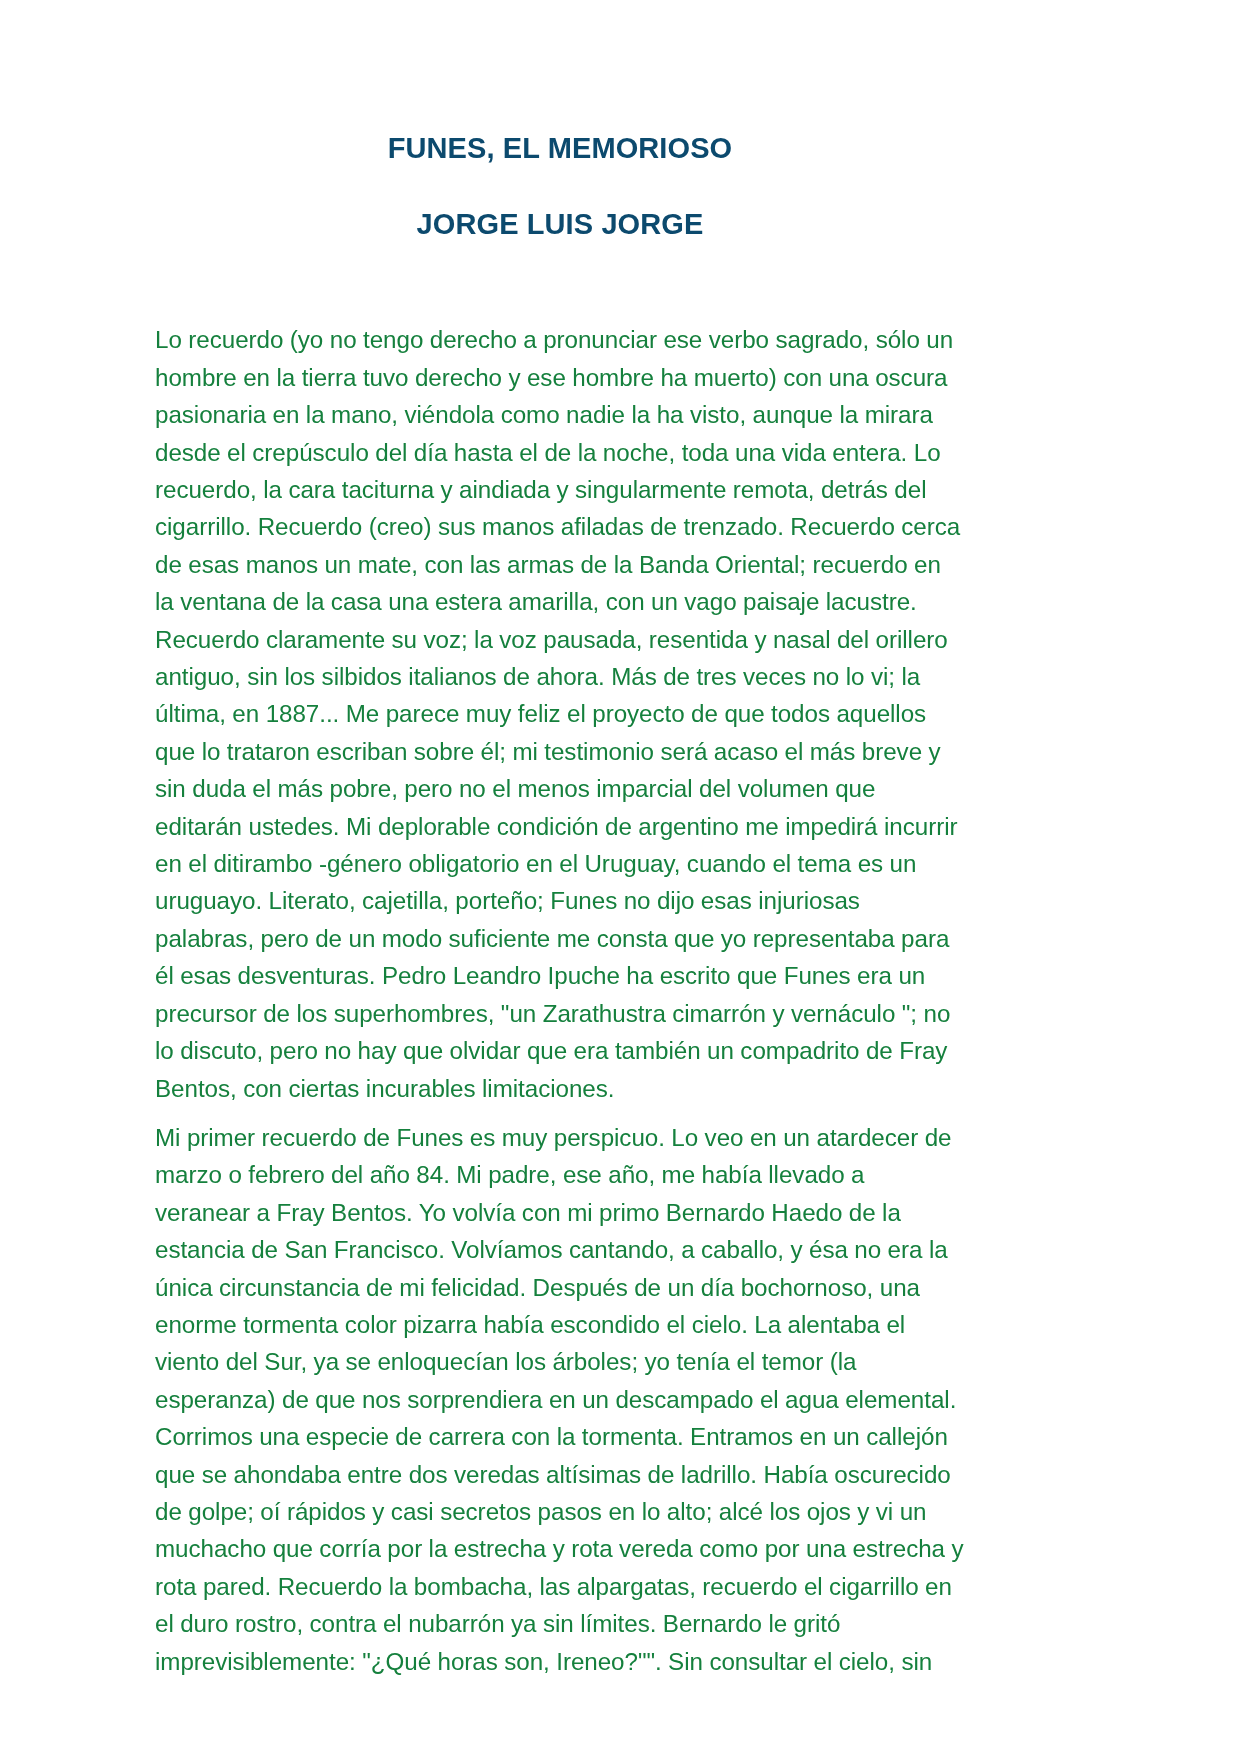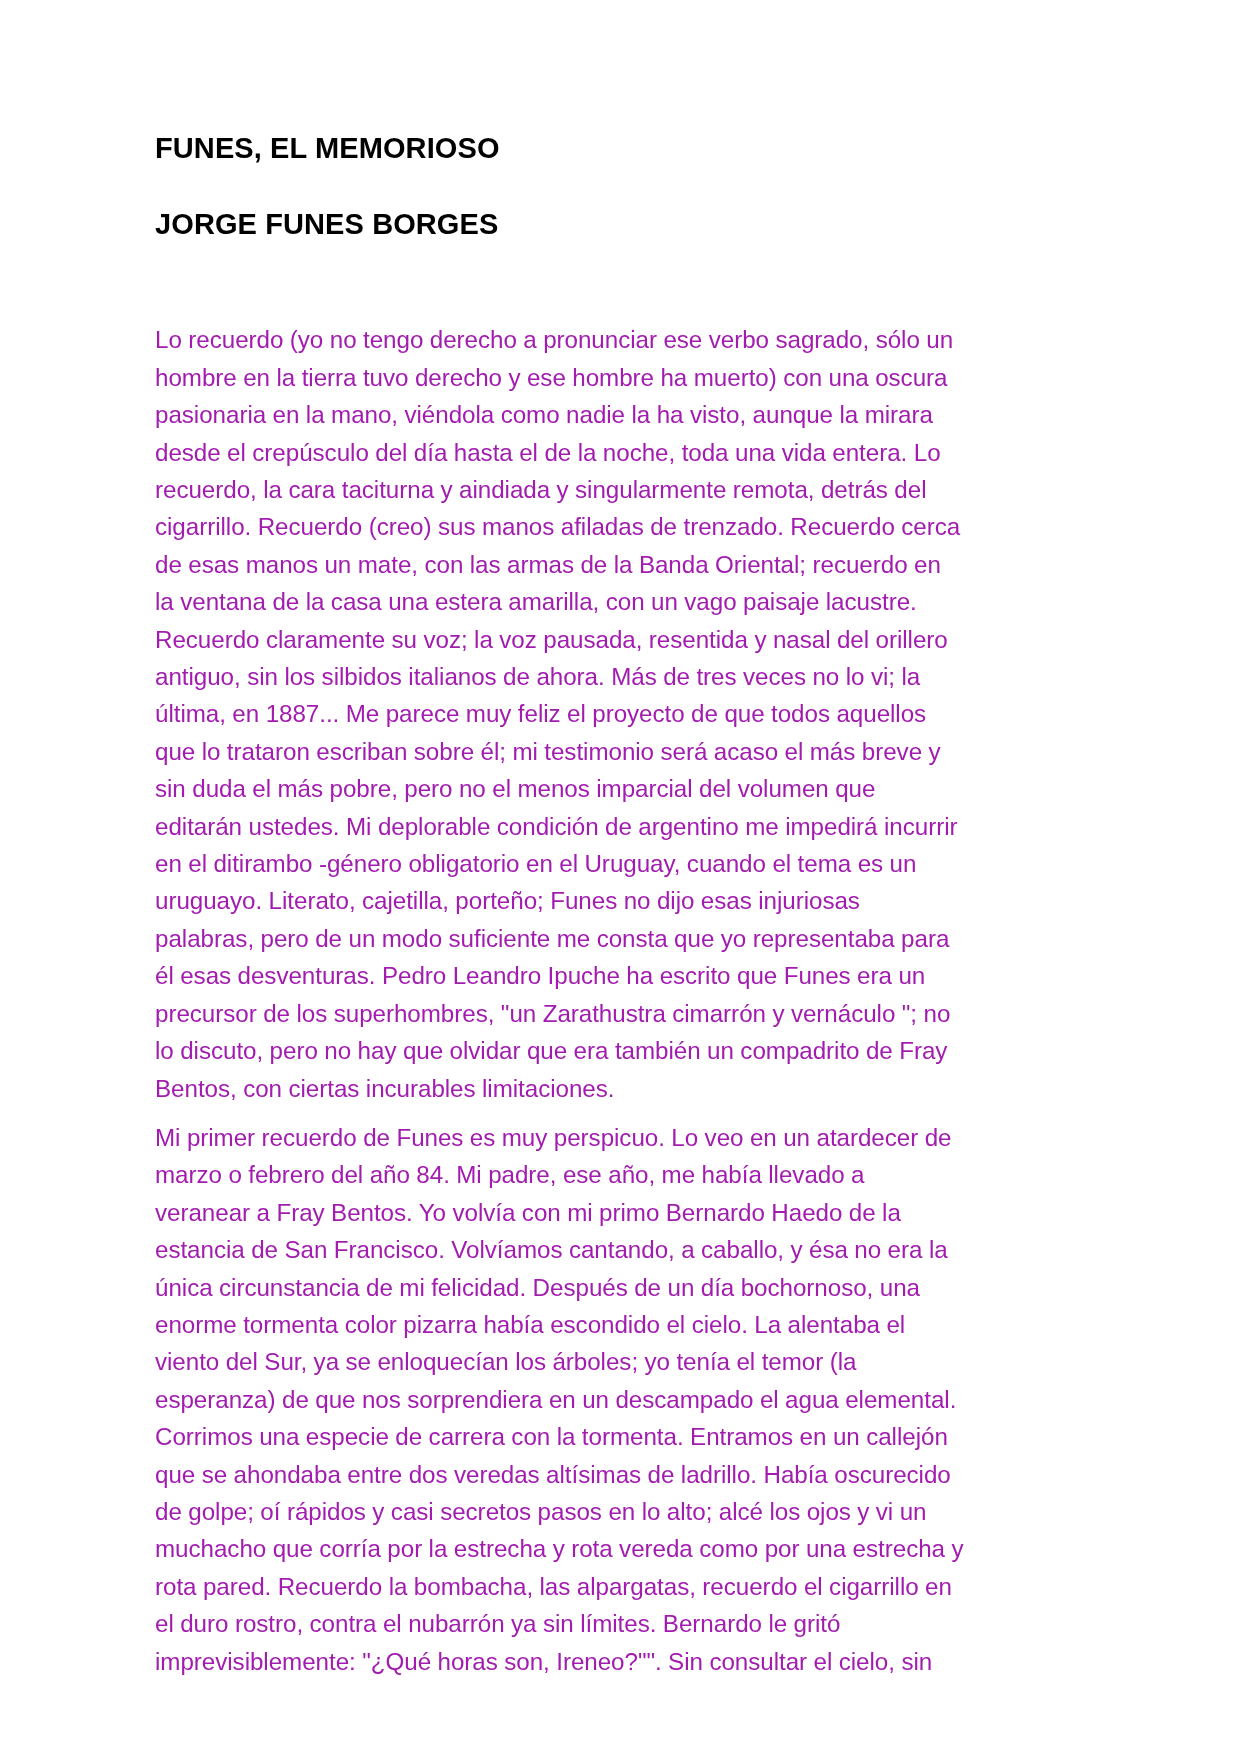--- a/index.html
+++ b/index.html
@@ -26,56 +26,57 @@
     top: 130px;
     width: 810px;
   }
   .doc-title,
   .doc-author {
     font-family: "Liberation Sans", sans-serif;
     font-weight: bold;
     font-size: 29px;
     line-height: 1.30;
     letter-spacing: 0.1px;
-    color: #000000;
+    color: #0c4a6e;
     margin: 0;
+    text-align: center;
   }
   .doc-title {
     margin-bottom: 38px;
   }
   .doc-author {
     margin-bottom: 0;
   }
   .body-block {
     margin-top: 78px;
   }
   .para {
     font-family: "Liberation Sans", sans-serif;
     font-size: 24.2px;
     line-height: 37.4px;
-    color: #a21caf;
+    color: #15803d;
     margin: 0;
     text-align: left;
     word-spacing: -0.2px;
     letter-spacing: -0.05px;
     white-space: normal;
   }
   .para + .para {
     margin-top: 12px;
   }
 </style>
 </head>
 <body>
 
 <div class="page">
   <div class="content">
 
     <h1 class="doc-title">FUNES, EL MEMORIOSO</h1>
 
-    <h2 class="doc-author">JORGE FUNES BORGES</h2>
+    <h2 class="doc-author">JORGE LUIS JORGE</h2>
 
     <div class="body-block">
       <p class="para">Lo recuerdo (yo no tengo derecho a pronunciar ese verbo sagrado, sólo un hombre en la tierra tuvo derecho y ese hombre ha muerto) con una oscura pasionaria en la mano, viéndola como nadie la ha visto, aunque la mirara desde el crepúsculo del día hasta el de la noche, toda una vida entera. Lo recuerdo, la cara taciturna y aindiada y singularmente remota, detrás del cigarrillo. Recuerdo (creo) sus manos afiladas de trenzado. Recuerdo cerca de esas manos un mate, con las armas de la Banda Oriental; recuerdo en la ventana de la casa una estera amarilla, con un vago paisaje lacustre. Recuerdo claramente su voz; la voz pausada, resentida y nasal del orillero antiguo, sin los silbidos italianos de ahora. Más de tres veces no lo vi; la última, en 1887... Me parece muy feliz el proyecto de que todos aquellos que lo trataron escriban sobre él; mi testimonio será acaso el más breve y sin duda el más pobre, pero no el menos imparcial del volumen que editarán ustedes. Mi deplorable condición de argentino me impedirá incurrir en el ditirambo -género obligatorio en el Uruguay, cuando el tema es un uruguayo. Literato, cajetilla, porteño; Funes no dijo esas injuriosas palabras, pero de un modo suficiente me consta que yo representaba para él esas desventuras. Pedro Leandro Ipuche ha escrito que Funes era un precursor de los superhombres, "un Zarathustra cimarrón y vernáculo "; no lo discuto, pero no hay que olvidar que era también un compadrito de Fray Bentos, con ciertas incurables limitaciones.</p>
       <p class="para">Mi primer recuerdo de Funes es muy perspicuo. Lo veo en un atardecer de marzo o febrero del año 84. Mi padre, ese año, me había llevado a veranear a Fray Bentos. Yo volvía con mi primo Bernardo Haedo de la estancia de San Francisco. Volvíamos cantando, a caballo, y ésa no era la única circunstancia de mi felicidad. Después de un día bochornoso, una enorme tormenta color pizarra había escondido el cielo. La alentaba el viento del Sur, ya se enloquecían los árboles; yo tenía el temor (la esperanza) de que nos sorprendiera en un descampado el agua elemental. Corrimos una especie de carrera con la tormenta. Entramos en un callejón que se ahondaba entre dos veredas altísimas de ladrillo. Había oscurecido de golpe; oí rápidos y casi secretos pasos en lo alto; alcé los ojos y vi un muchacho que corría por la estrecha y rota vereda como por una estrecha y rota pared. Recuerdo la bombacha, las alpargatas, recuerdo el cigarrillo en el duro rostro, contra el nubarrón ya sin límites. Bernardo le gritó imprevisiblemente: "¿Qué horas son, Ireneo?"". Sin consultar el cielo, sin</p>
     </div>
 
   </div>
 </div>
 
 </body></html>

